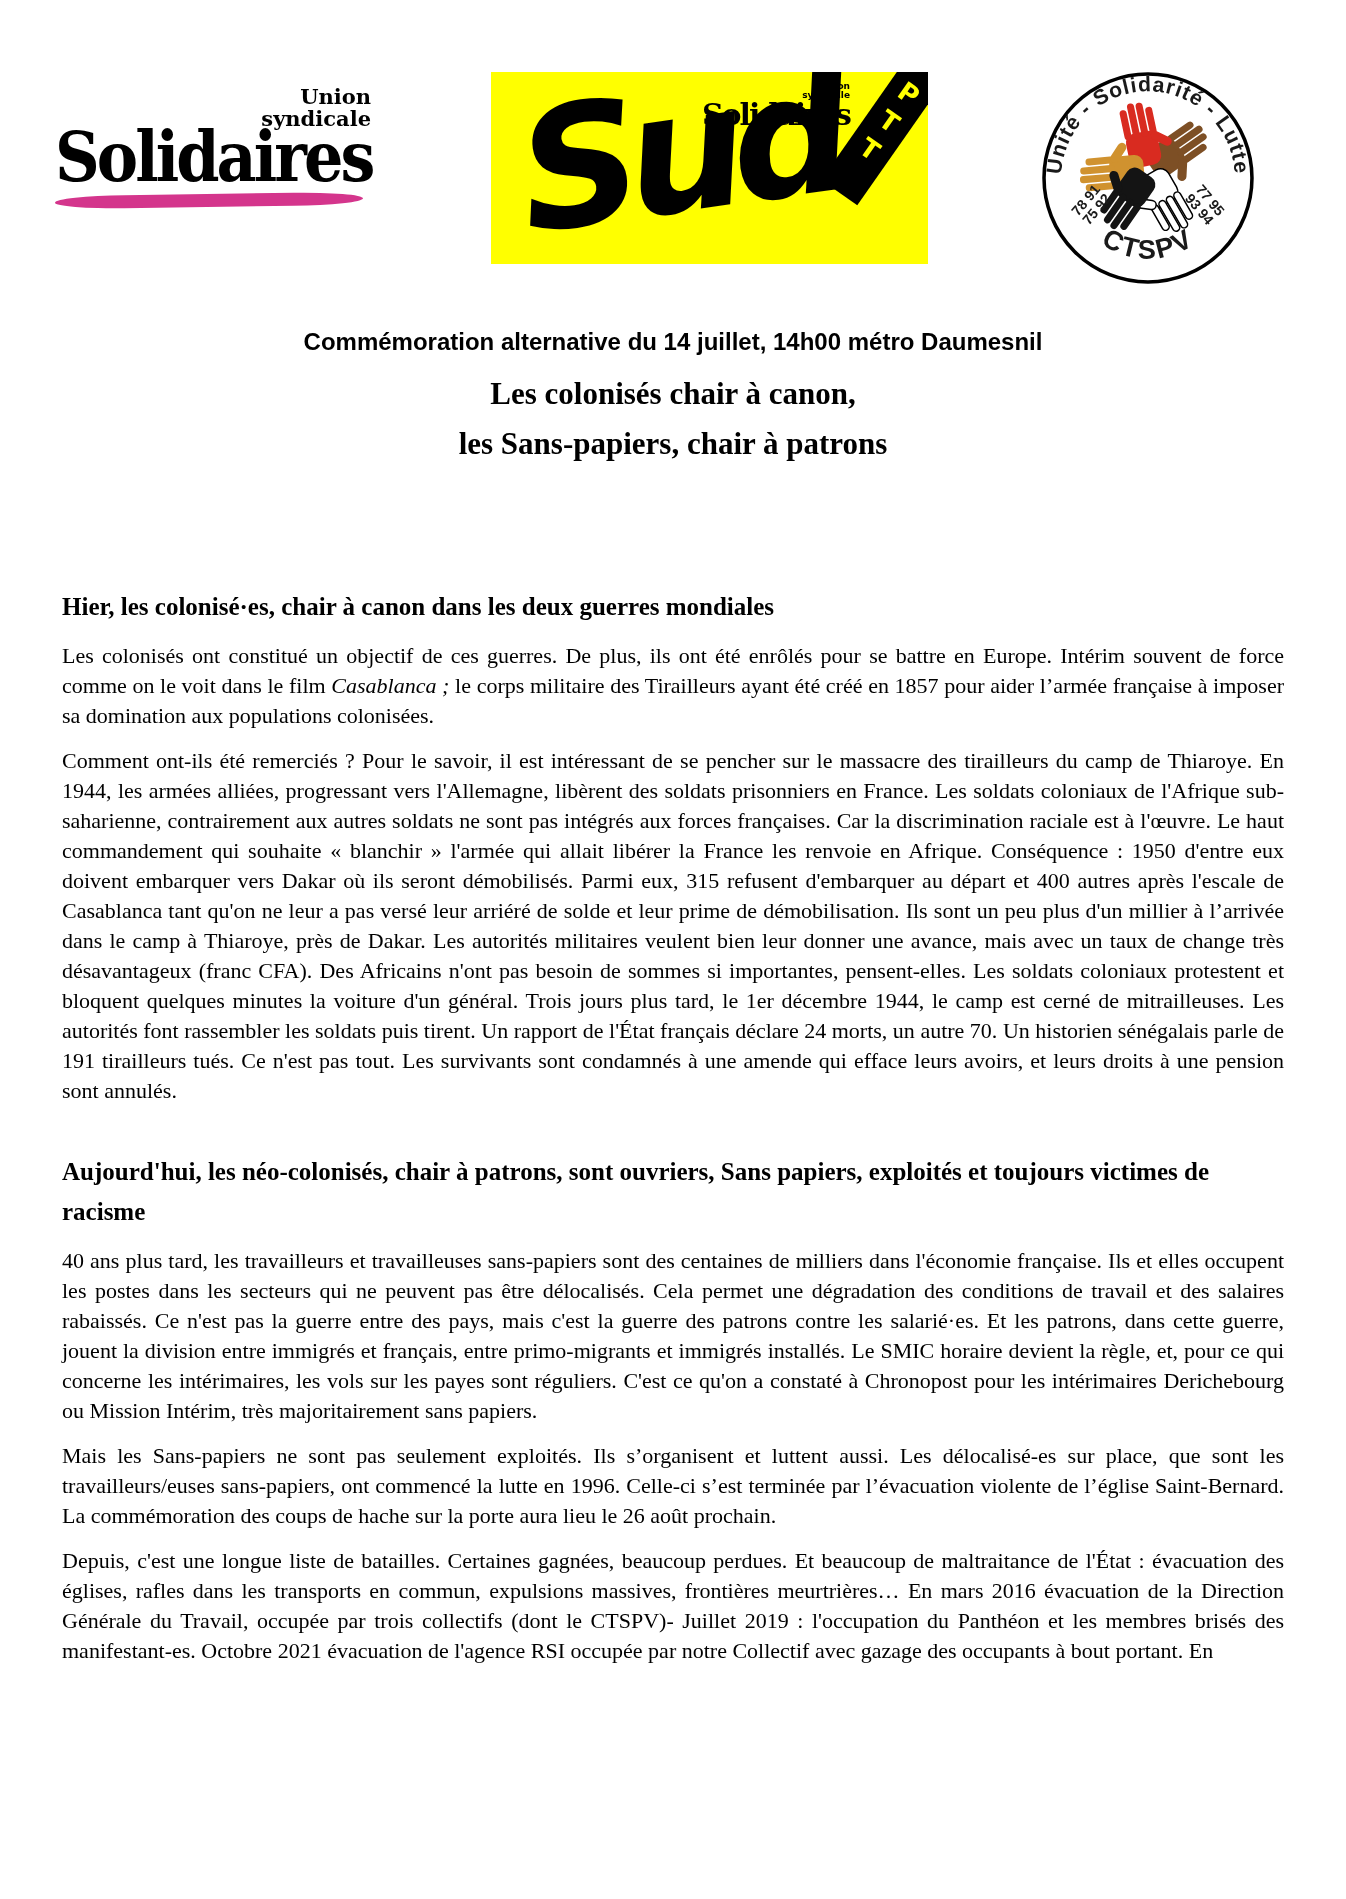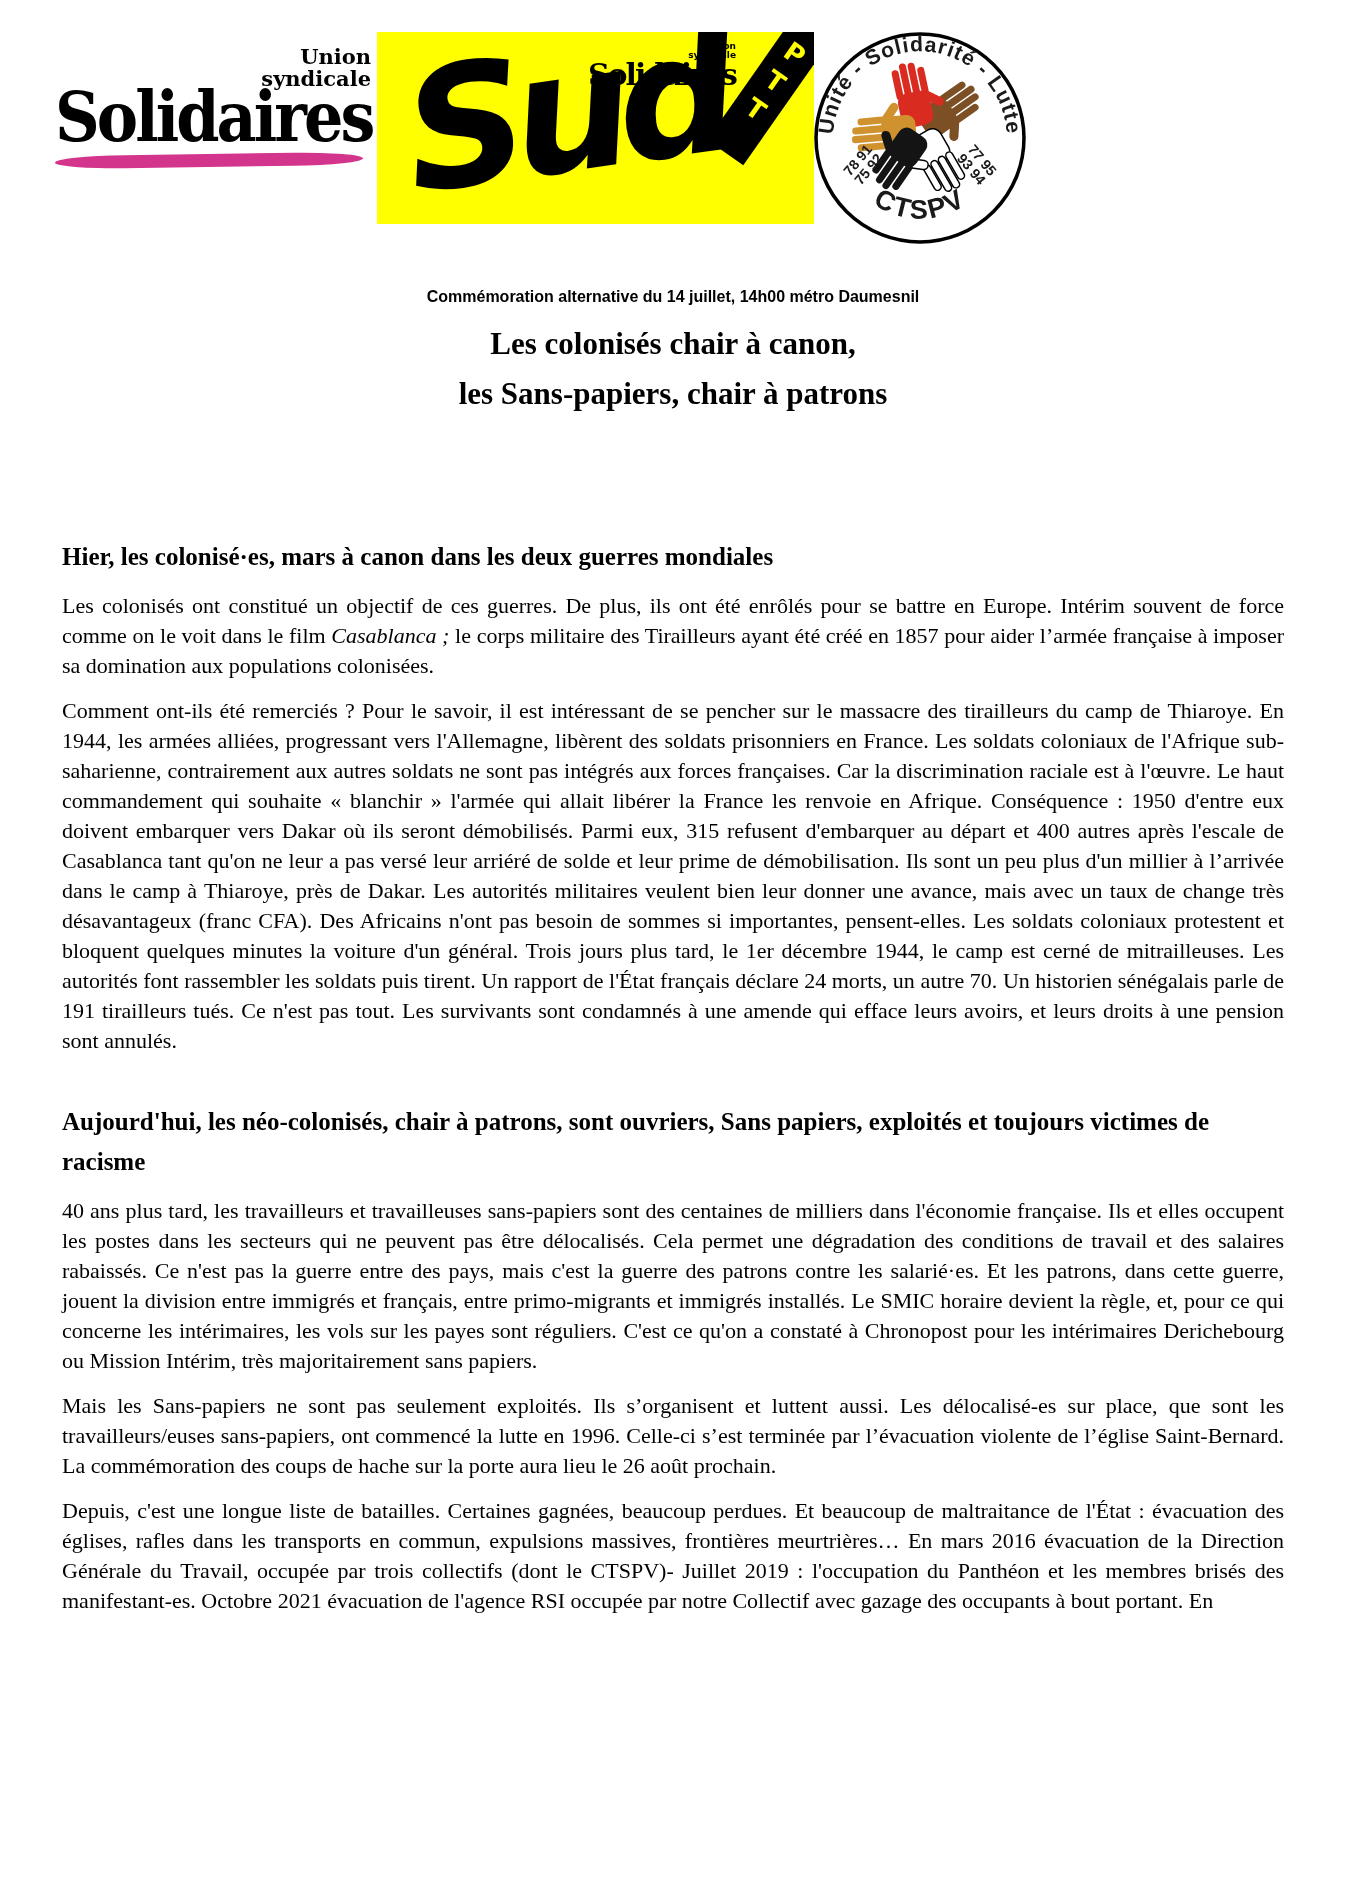--- a/index.html
+++ b/index.html
@@ -3,22 +3,22 @@
 <meta charset="utf-8">
 <style>
   html,body { margin:0; padding:0; background:#ffffff; }
   .page {
     position:relative; width:1346px; height:1899px; background:#ffffff;
     color:#000; font-family:"Liberation Serif", serif; overflow:hidden;
   }
 
   
   .logo-row {
-    display:flex; align-items:flex-start;
-    padding:32px 92px 0 55px; height:216px;
+    display:flex; justify-content:space-between; align-items:flex-start;
+    padding:72px 92px 0 55px; height:216px;
   }
 
   
   .logo-solidaires { width:322px; padding-top:14px; }
   .union-syndicale {
     text-align:right; font-family:"DejaVu Serif", serif; font-weight:bold;
     font-size:21px; line-height:22px; padding-right:6px;
   }
   .solidaires-word {
     font-family:"DejaVu Serif", serif; font-weight:bold; font-size:62px;
@@ -60,21 +60,21 @@
   }
 
   
   .logo-ctspv { width:212px; height:212px; flex:none; }
   .ctspv-arc { font-family:"Liberation Sans", sans-serif; font-weight:bold; font-size:21px; letter-spacing:1px; }
   .ctspv-acronym { font-family:"Liberation Sans", sans-serif; font-weight:bold; font-size:27px; letter-spacing:2px; }
   .ctspv-num { font-family:"Liberation Sans", sans-serif; font-weight:bold; font-size:14px; }
 
   
   .title-block { text-align:center; font-family:"Liberation Sans", sans-serif; font-weight:bold; }
-  .event-line { font-size:16px; margin-top:40px; }
+  .event-line { font-size:24px; margin-top:40px; }
   .main-title { font-size:31px; margin:0; line-height:50px; margin-top:13px;font-family:Liberation Serif, serif; }
   .main-title + .main-title { margin-top:0; }
 
   
   .content { padding:0 62px; }
   h2.section-heading {
     font-family:"Liberation Serif", serif; font-weight:bold; font-size:25px;
     line-height:40px; margin:46px 0 14px 0;
   }
   h2.section-heading.first { margin-top:118px; }
@@ -159,21 +159,21 @@
   </header>
 
   <div class="title-block">
     <div class="event-line">Commémoration alternative du 14 juillet, 14h00 métro Daumesnil</div>
     <h1 class="main-title">Les colonisés chair à canon,</h1>
     <h1 class="main-title">les Sans-papiers, chair à patrons</h1>
   </div>
 
   <div class="content">
 
-    <h2 class="section-heading first">Hier, les colonisé·es, mars à canon dans les deux guerres mondiales</h2>
+    <h2 class="section-heading first">Hier, les colonisé·es, chair à canon dans les deux guerres mondiales</h2>
 
     <p class="body-par"><span>Les colonisés ont constitué un objectif de ces guerres. De plus, ils ont été enrôlés pour se battre en Europe. Intérim souvent de force comme on le voit dans le film </span><em>Casablanca ;</em><span> le corps militaire des Tirailleurs ayant été créé en 1857 pour aider l’armée française à imposer sa domination aux populations colonisées.</span></p>
 
     <p class="body-par">Comment ont-ils été remerciés ? Pour le savoir, il est intéressant de se pencher sur le massacre des tirailleurs du camp de Thiaroye. En 1944, les armées alliées, progressant vers l'Allemagne, libèrent des soldats prisonniers en France. Les soldats coloniaux de l'Afrique sub-saharienne, contrairement aux autres soldats ne sont pas intégrés aux forces françaises. Car la discrimination raciale est à l'œuvre. Le haut commandement qui souhaite « blanchir » l'armée qui allait libérer la France les renvoie en Afrique. Conséquence : 1950 d'entre eux doivent embarquer vers Dakar où ils seront démobilisés. Parmi eux, 315 refusent d'embarquer au départ et 400 autres après l'escale de Casablanca tant qu'on ne leur a pas versé leur arriéré de solde et leur prime de démobilisation. Ils sont un peu plus d'un millier à l’arrivée dans le camp à Thiaroye, près de Dakar. Les autorités militaires veulent bien leur donner une avance, mais avec un taux de change très désavantageux (franc CFA). Des Africains n'ont pas besoin de sommes si importantes, pensent-elles. Les soldats coloniaux protestent et bloquent quelques minutes la voiture d'un général. Trois jours plus tard, le 1er décembre 1944, le camp est cerné de mitrailleuses. Les autorités font rassembler les soldats puis tirent. Un rapport de l'État français déclare 24 morts, un autre 70. Un historien sénégalais parle de 191 tirailleurs tués. Ce n'est pas tout. Les survivants sont condamnés à une amende qui efface leurs avoirs, et leurs droits à une pension sont annulés.</p>
 
     <h2 class="section-heading">Aujourd'hui, les néo-colonisés, chair à patrons, sont ouvriers, Sans papiers, exploités et toujours victimes de racisme</h2>
 
     <p class="body-par">40 ans plus tard, les travailleurs et travailleuses sans-papiers sont des centaines de milliers dans l'économie française. Ils et elles occupent les postes dans les secteurs qui ne peuvent pas être délocalisés. Cela permet une dégradation des conditions de travail et des salaires rabaissés. Ce n'est pas la guerre entre des pays, mais c'est la guerre des patrons contre les salarié·es. Et les patrons, dans cette guerre, jouent la division entre immigrés et français, entre primo-migrants et immigrés installés. Le SMIC horaire devient la règle, et, pour ce qui concerne les intérimaires, les vols sur les payes sont réguliers. C'est ce qu'on a constaté à Chronopost pour les intérimaires Derichebourg ou Mission Intérim, très majoritairement sans papiers.</p>
     <p class="body-par">Mais les Sans-papiers ne sont pas seulement exploités. Ils s’organisent et luttent aussi. Les délocalisé-es sur place, que sont les travailleurs/euses sans-papiers, ont commencé la lutte en 1996. Celle-ci s’est terminée par l’évacuation violente de l’église Saint-Bernard. La commémoration des coups de hache sur la porte aura lieu le 26 août prochain.</p>
     <p class="body-par">Depuis, c'est une longue liste de batailles. Certaines gagnées, beaucoup perdues. Et beaucoup de maltraitance de l'État : évacuation des églises, rafles dans les transports en commun, expulsions massives, frontières meurtrières…  En mars 2016 évacuation de la Direction Générale du Travail, occupée par trois collectifs (dont le CTSPV)- Juillet 2019 : l'occupation du Panthéon et les membres brisés des manifestant-es. Octobre 2021 évacuation de l'agence RSI occupée par notre Collectif avec gazage des occupants à bout portant. En</p>

